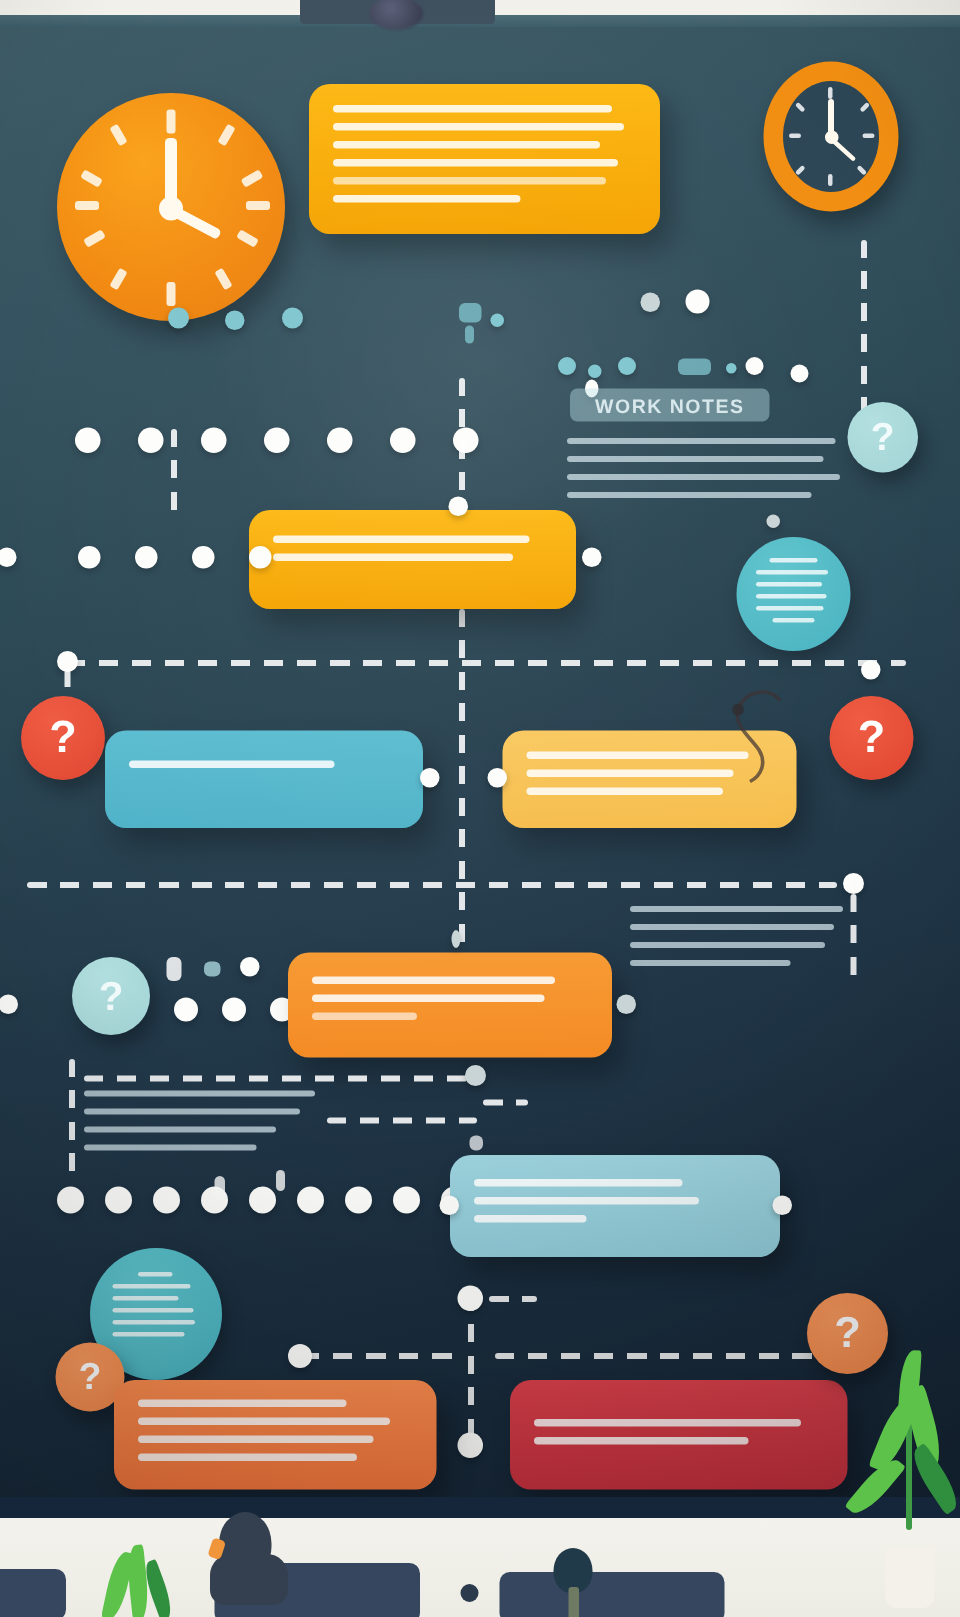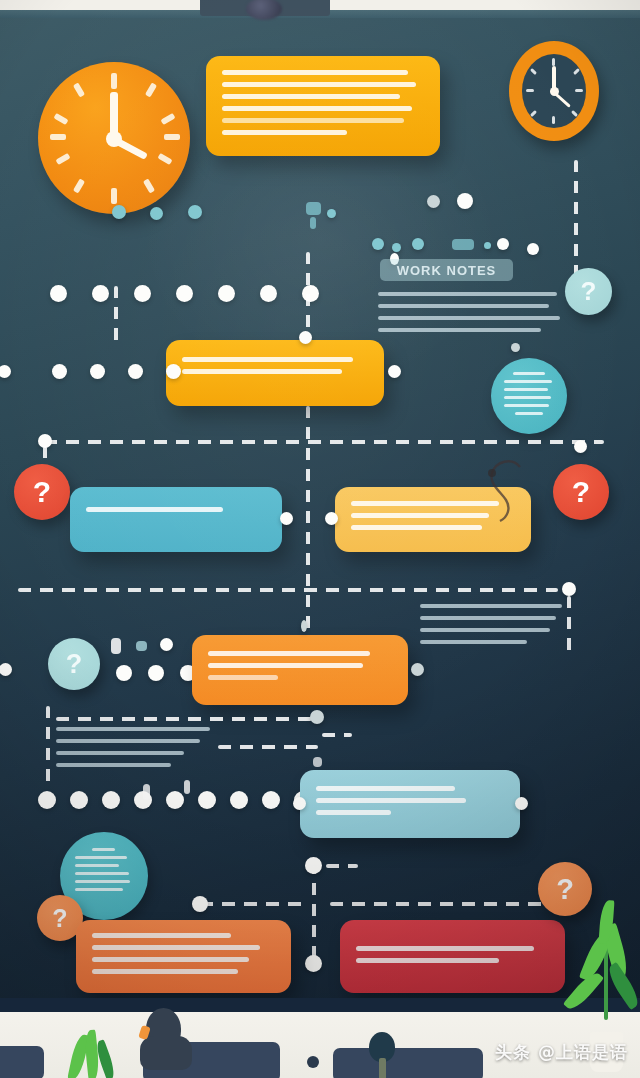--- a/index.html
+++ b/index.html
@@ -448,15 +448,14 @@
   <div class="person-body" style="left:140px;top:1036px;width:52px;height:34px;"></div>
   <div class="hairclip" style="left:140px;top:1026px;width:9px;height:13px;transform:rotate(18deg);"></div>
 
   <div class="bigplant-stem" style="left:604px;top:946px;width:4px;height:74px;"></div>
   <div class="leaf" style="left:588px;top:930px;width:16px;height:52px;transform:rotate(22deg);"></div>
   <div class="leaf" style="left:608px;top:924px;width:16px;height:56px;transform:rotate(-16deg);"></div>
   <div class="leaf" style="left:576px;top:968px;width:15px;height:46px;transform:rotate(40deg);"></div>
   <div class="leaf dark" style="left:616px;top:962px;width:15px;height:48px;transform:rotate(-34deg);"></div>
   <div class="leaf" style="left:600px;top:900px;width:13px;height:44px;transform:rotate(4deg);"></div>
 
-  <div class="watermark">头条 @上语是语</div>
 
 </div>
 
 </body></html>

